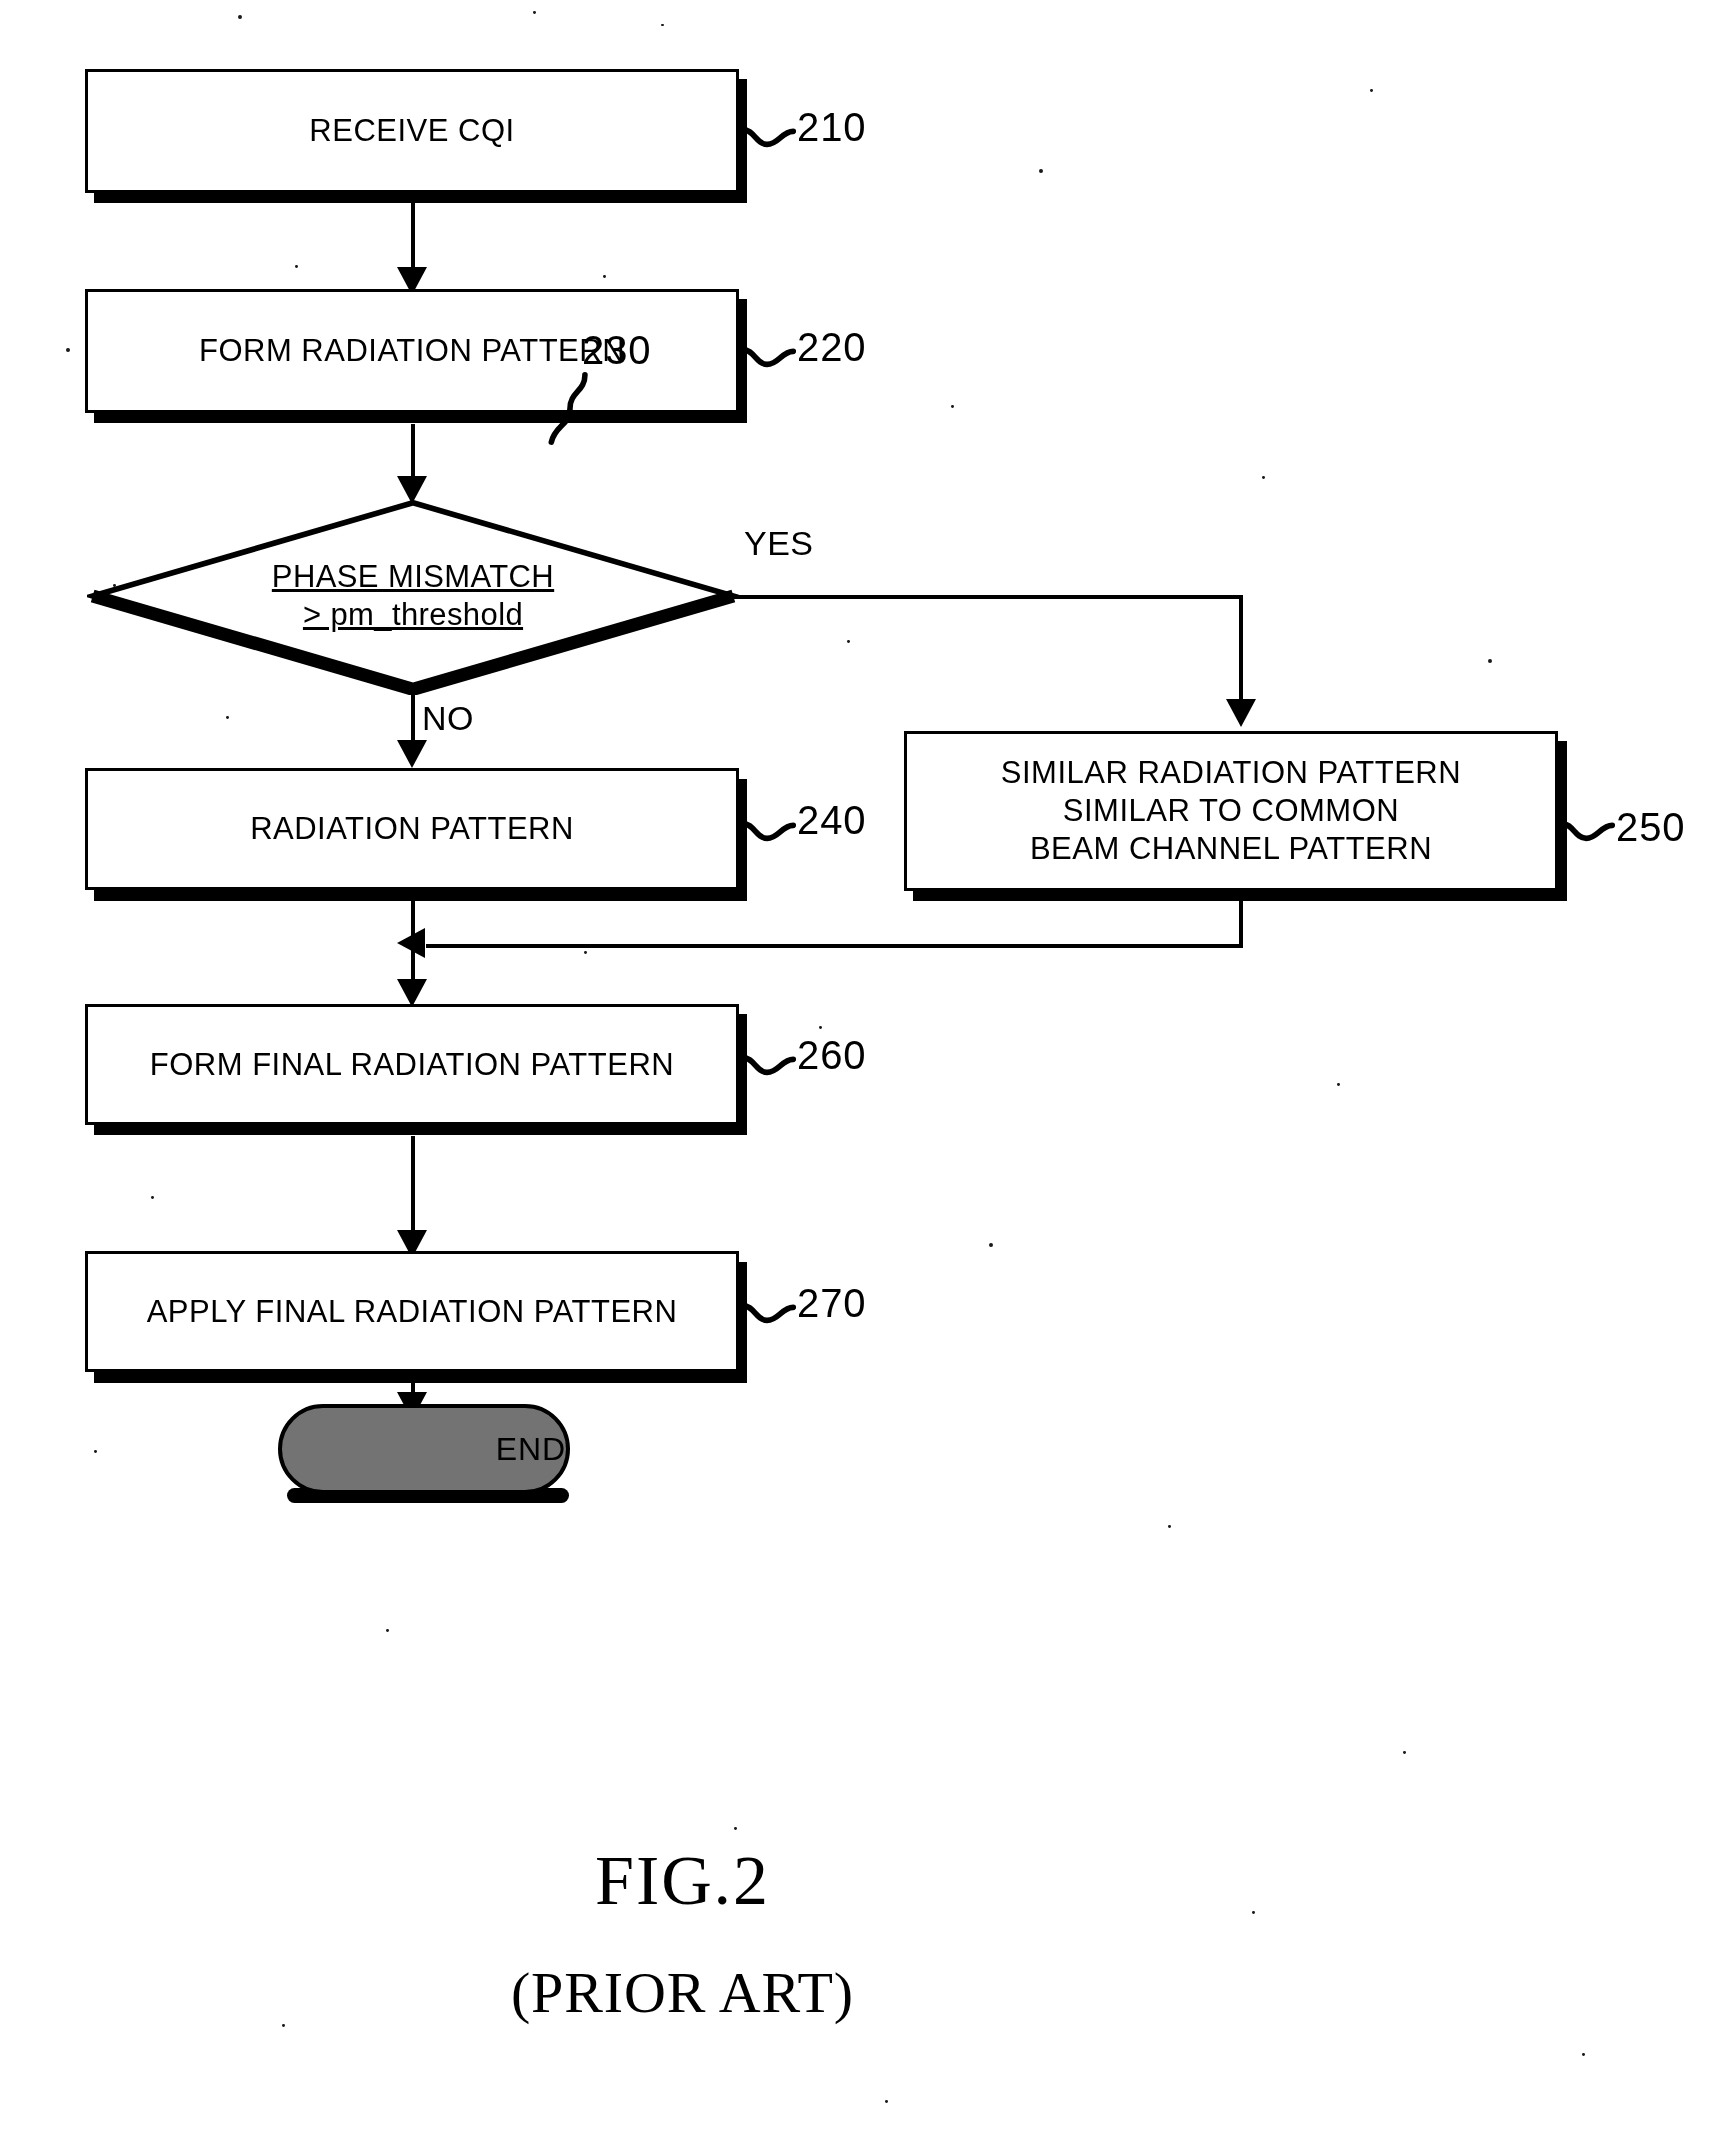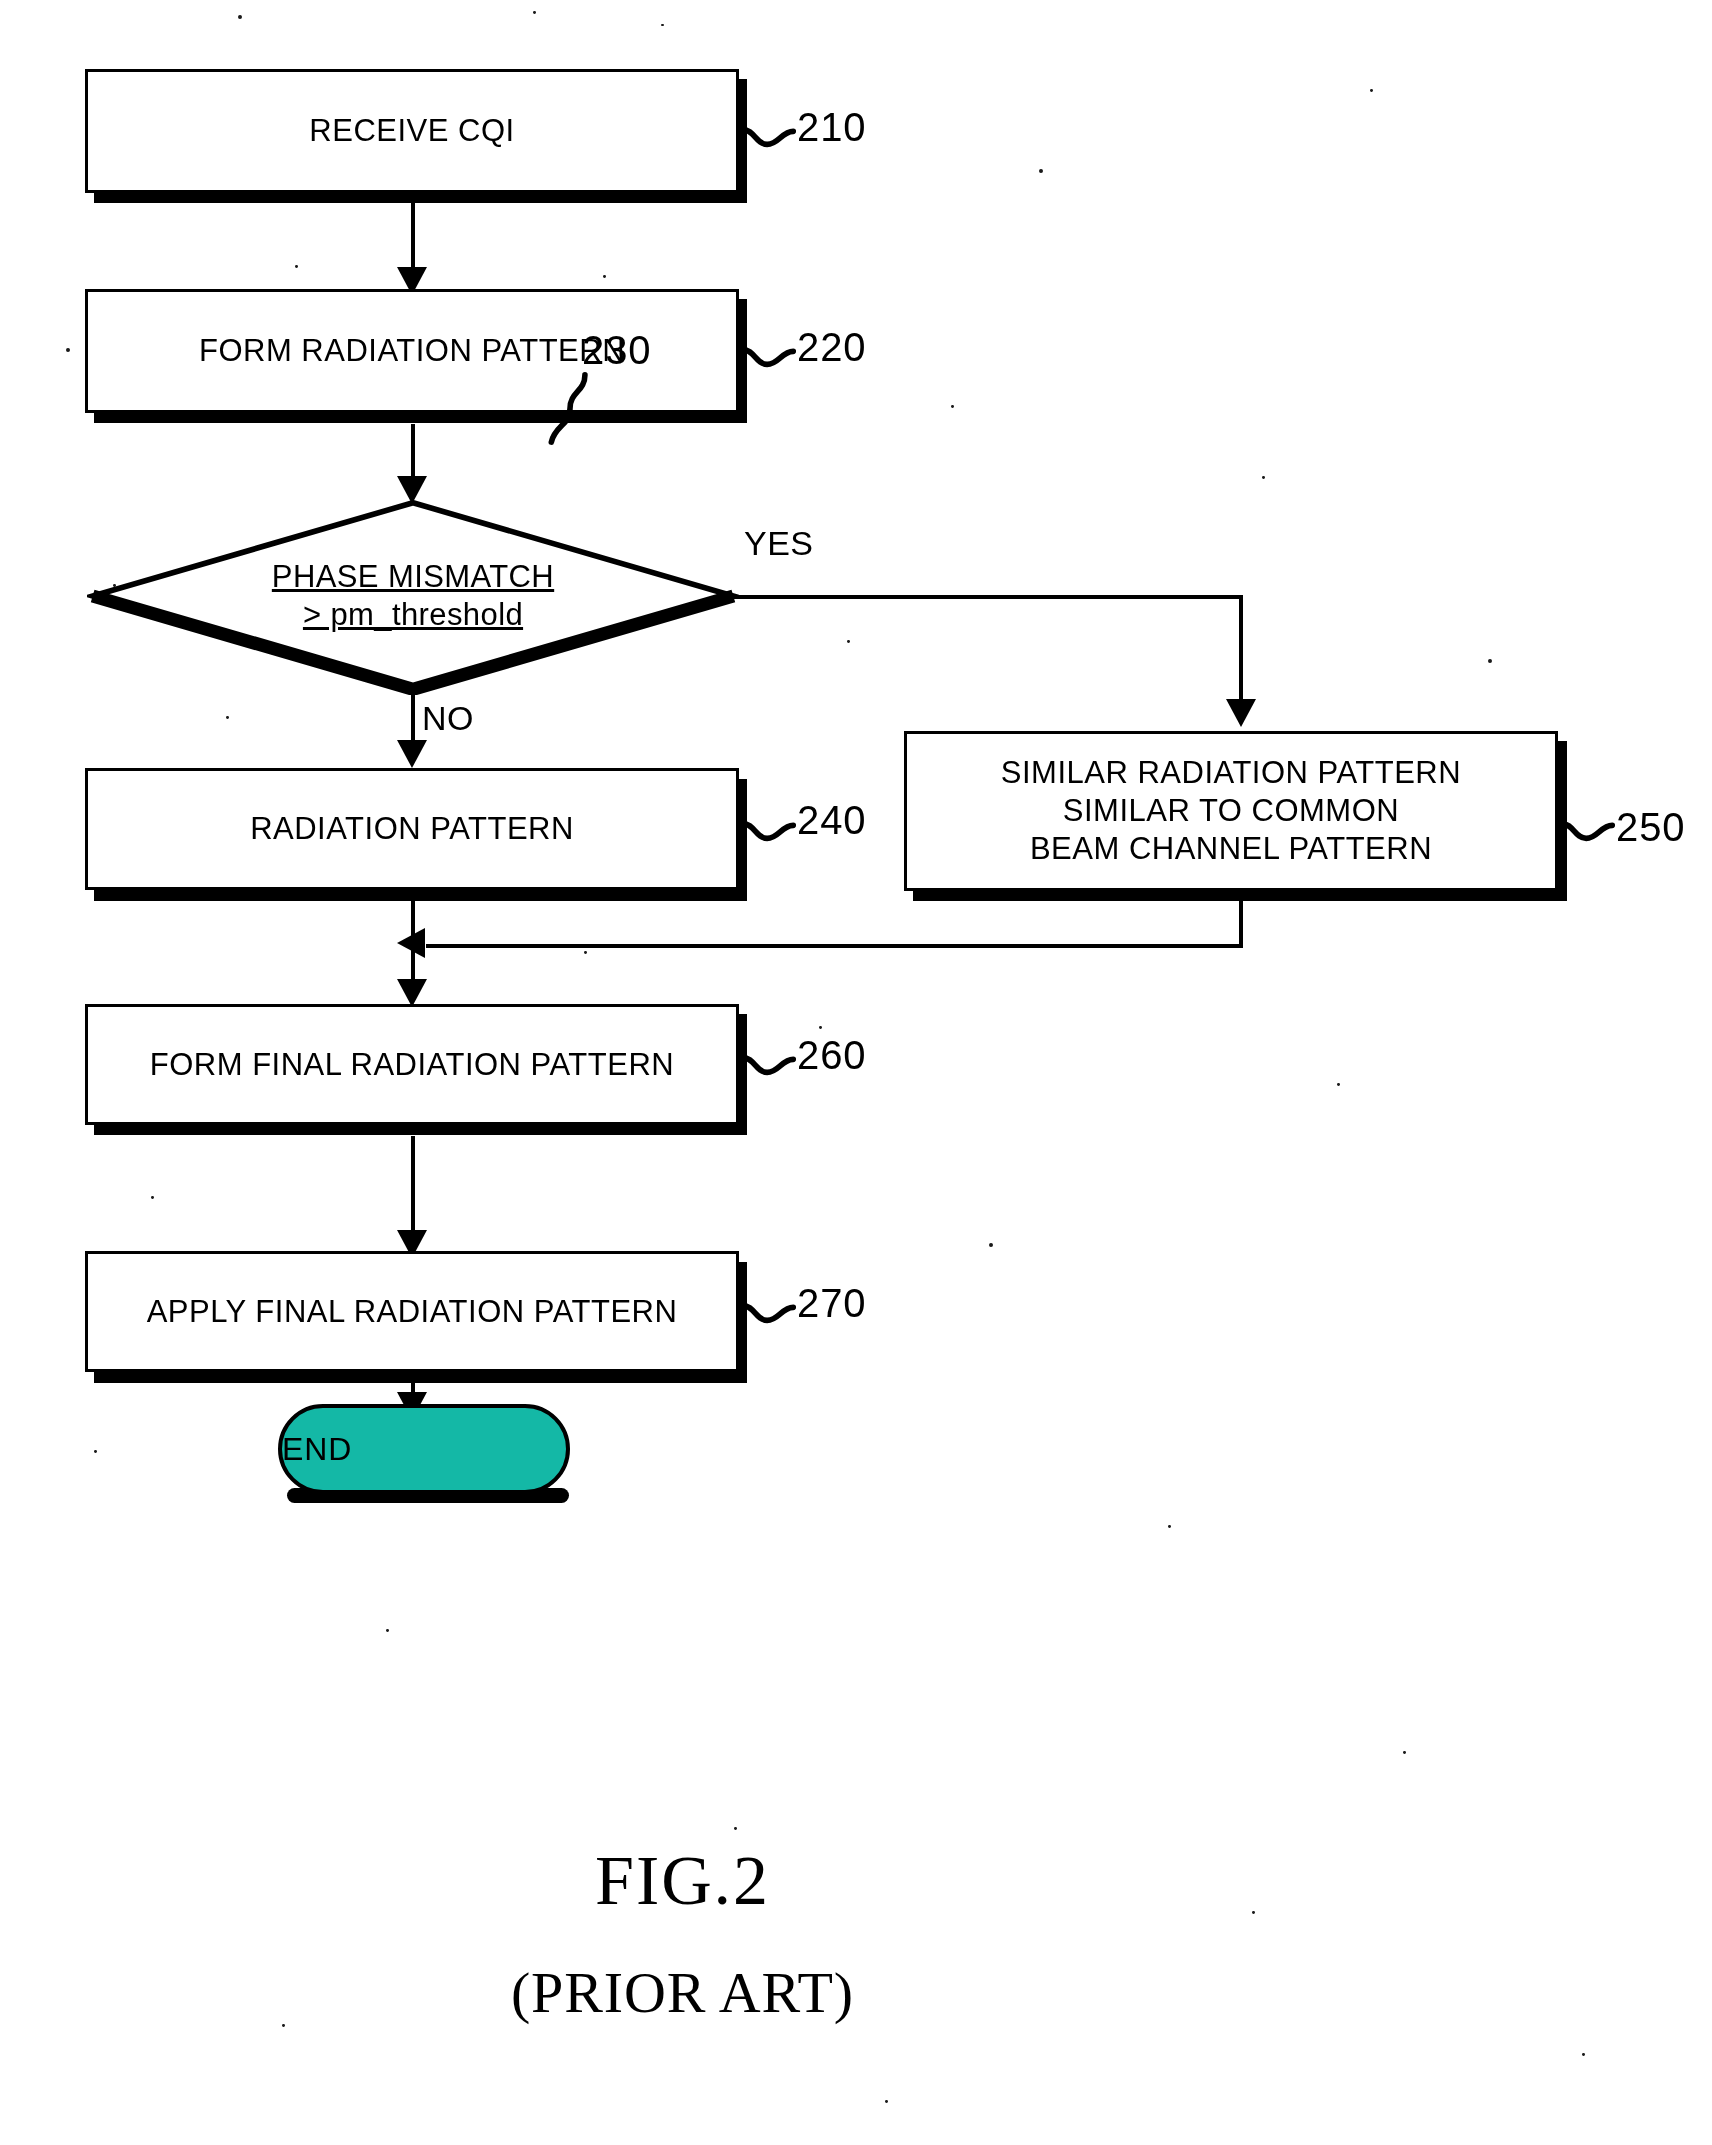--- a/index.html
+++ b/index.html
@@ -79,24 +79,24 @@
   }
   .diamond-text .dl1 { display: block; }
   .diamond-text .dl2 { display: block; }
 
   
   .terminator {
     position: absolute;
     box-sizing: border-box;
     border: 4.7px solid #000;
     border-radius: 66px;
-    background: #14b8a6;
+    background: #737373;
     display: flex;
     align-items: center;
-    justify-content: flex-start;
+    justify-content: flex-end;
     color: #000;
     letter-spacing: 0.9px;
     z-index: 4;
   }
   .term-shadow {
     position: absolute;
     background: #000;
     border-radius: 38px;
     z-index: 3;
   }

